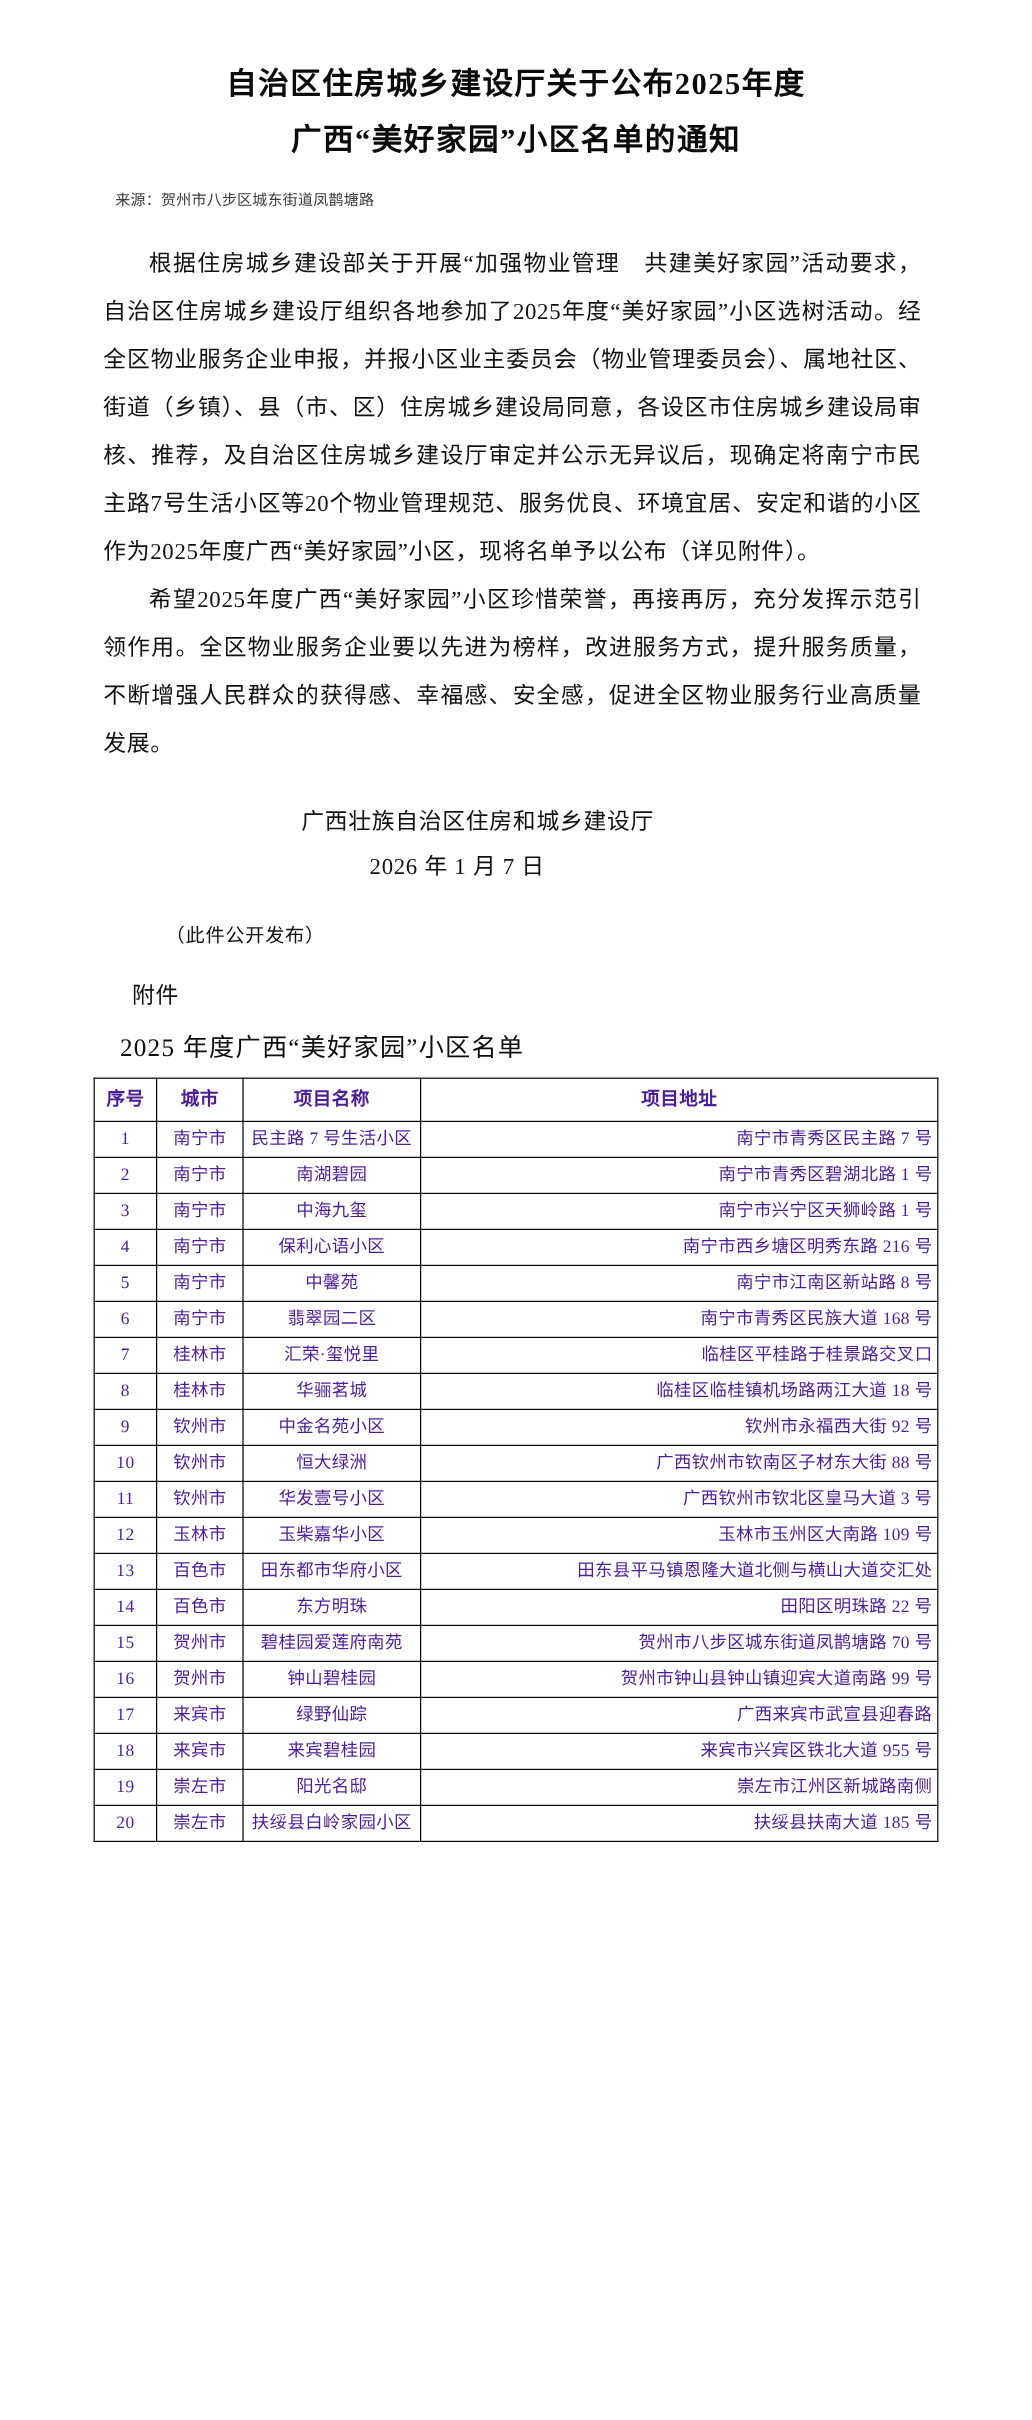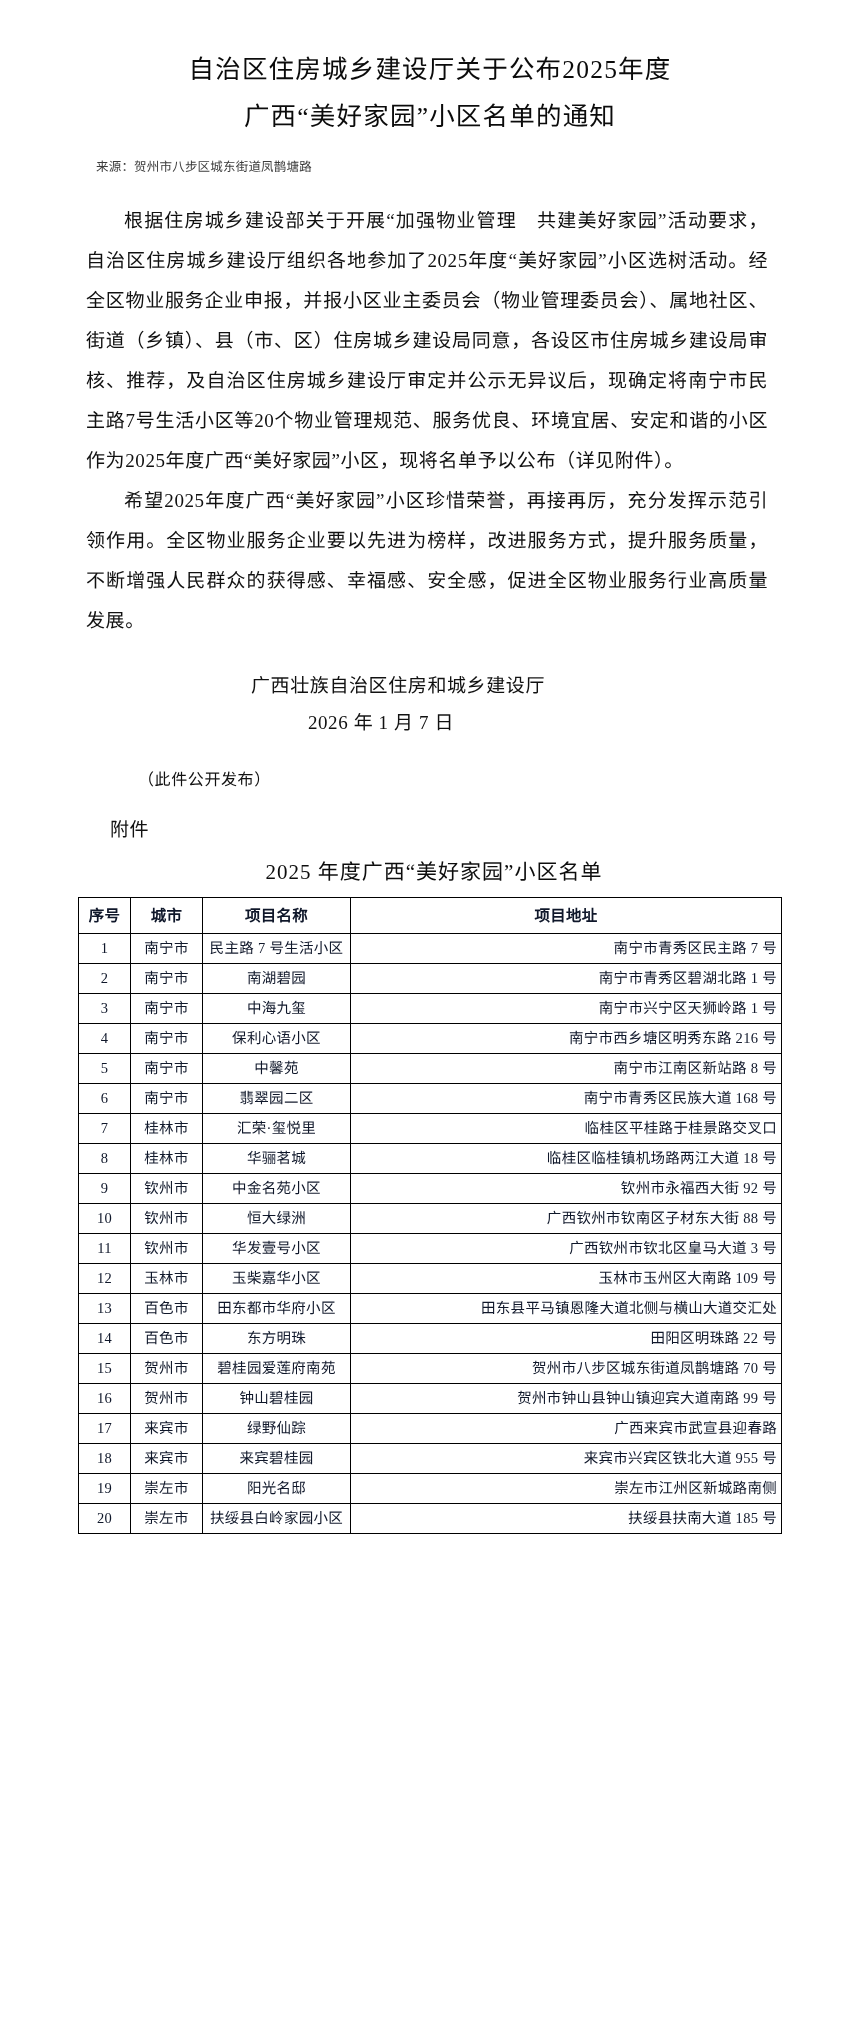--- a/index.html
+++ b/index.html
@@ -25,21 +25,21 @@
     position: relative;
   }
 
   
   .doc-title {
     padding-top: 46px;
     text-align: center;
   }
   .doc-title .tline {
     font-family: "Liberation Serif", "DejaVu Serif", serif;
-    font-weight: normal;
+    font-weight: bold;
     font-size: 25.5px;
     letter-spacing: 1.2px;
     line-height: 47px;
     color: #0b0b0b;
     white-space: nowrap;
   }
   .doc-source {
     margin-top: 16px;
     padding-left: 96px;
     font-family: "Liberation Sans", "DejaVu Sans", sans-serif;
@@ -90,40 +90,40 @@
   .attachment-label {
     margin-top: 24px;
     padding-left: 24px;
     font-family: "Liberation Sans", "DejaVu Sans", sans-serif;
     font-size: 19px;
     color: #111111;
     letter-spacing: 0.5px;
   }
   .attachment-title {
     margin-top: 14px;
-    text-align: center;
+    text-align: left;
     font-size: 21px;
     font-weight: normal;
     letter-spacing: 1px;
     color: #0d0d0d;
     padding-left: 14px;
   }
 
   
   .table-wrap {
     margin-top: 12px;
     padding-left: 78px;
     padding-right: 78px;
     padding-bottom: 40px;
   }
   table.list-table {
     width: 100%;
     border-collapse: collapse;
     font-size: 14.5px;
-    color: #0f172a;
+    color: #4c1d95;
   }
   table.list-table th,
   table.list-table td {
     border: 1px solid #000000;
     text-align: center;
     vertical-align: middle;
     padding: 5px 4px;
     line-height: 19px;
     letter-spacing: 0.3px;
   }

